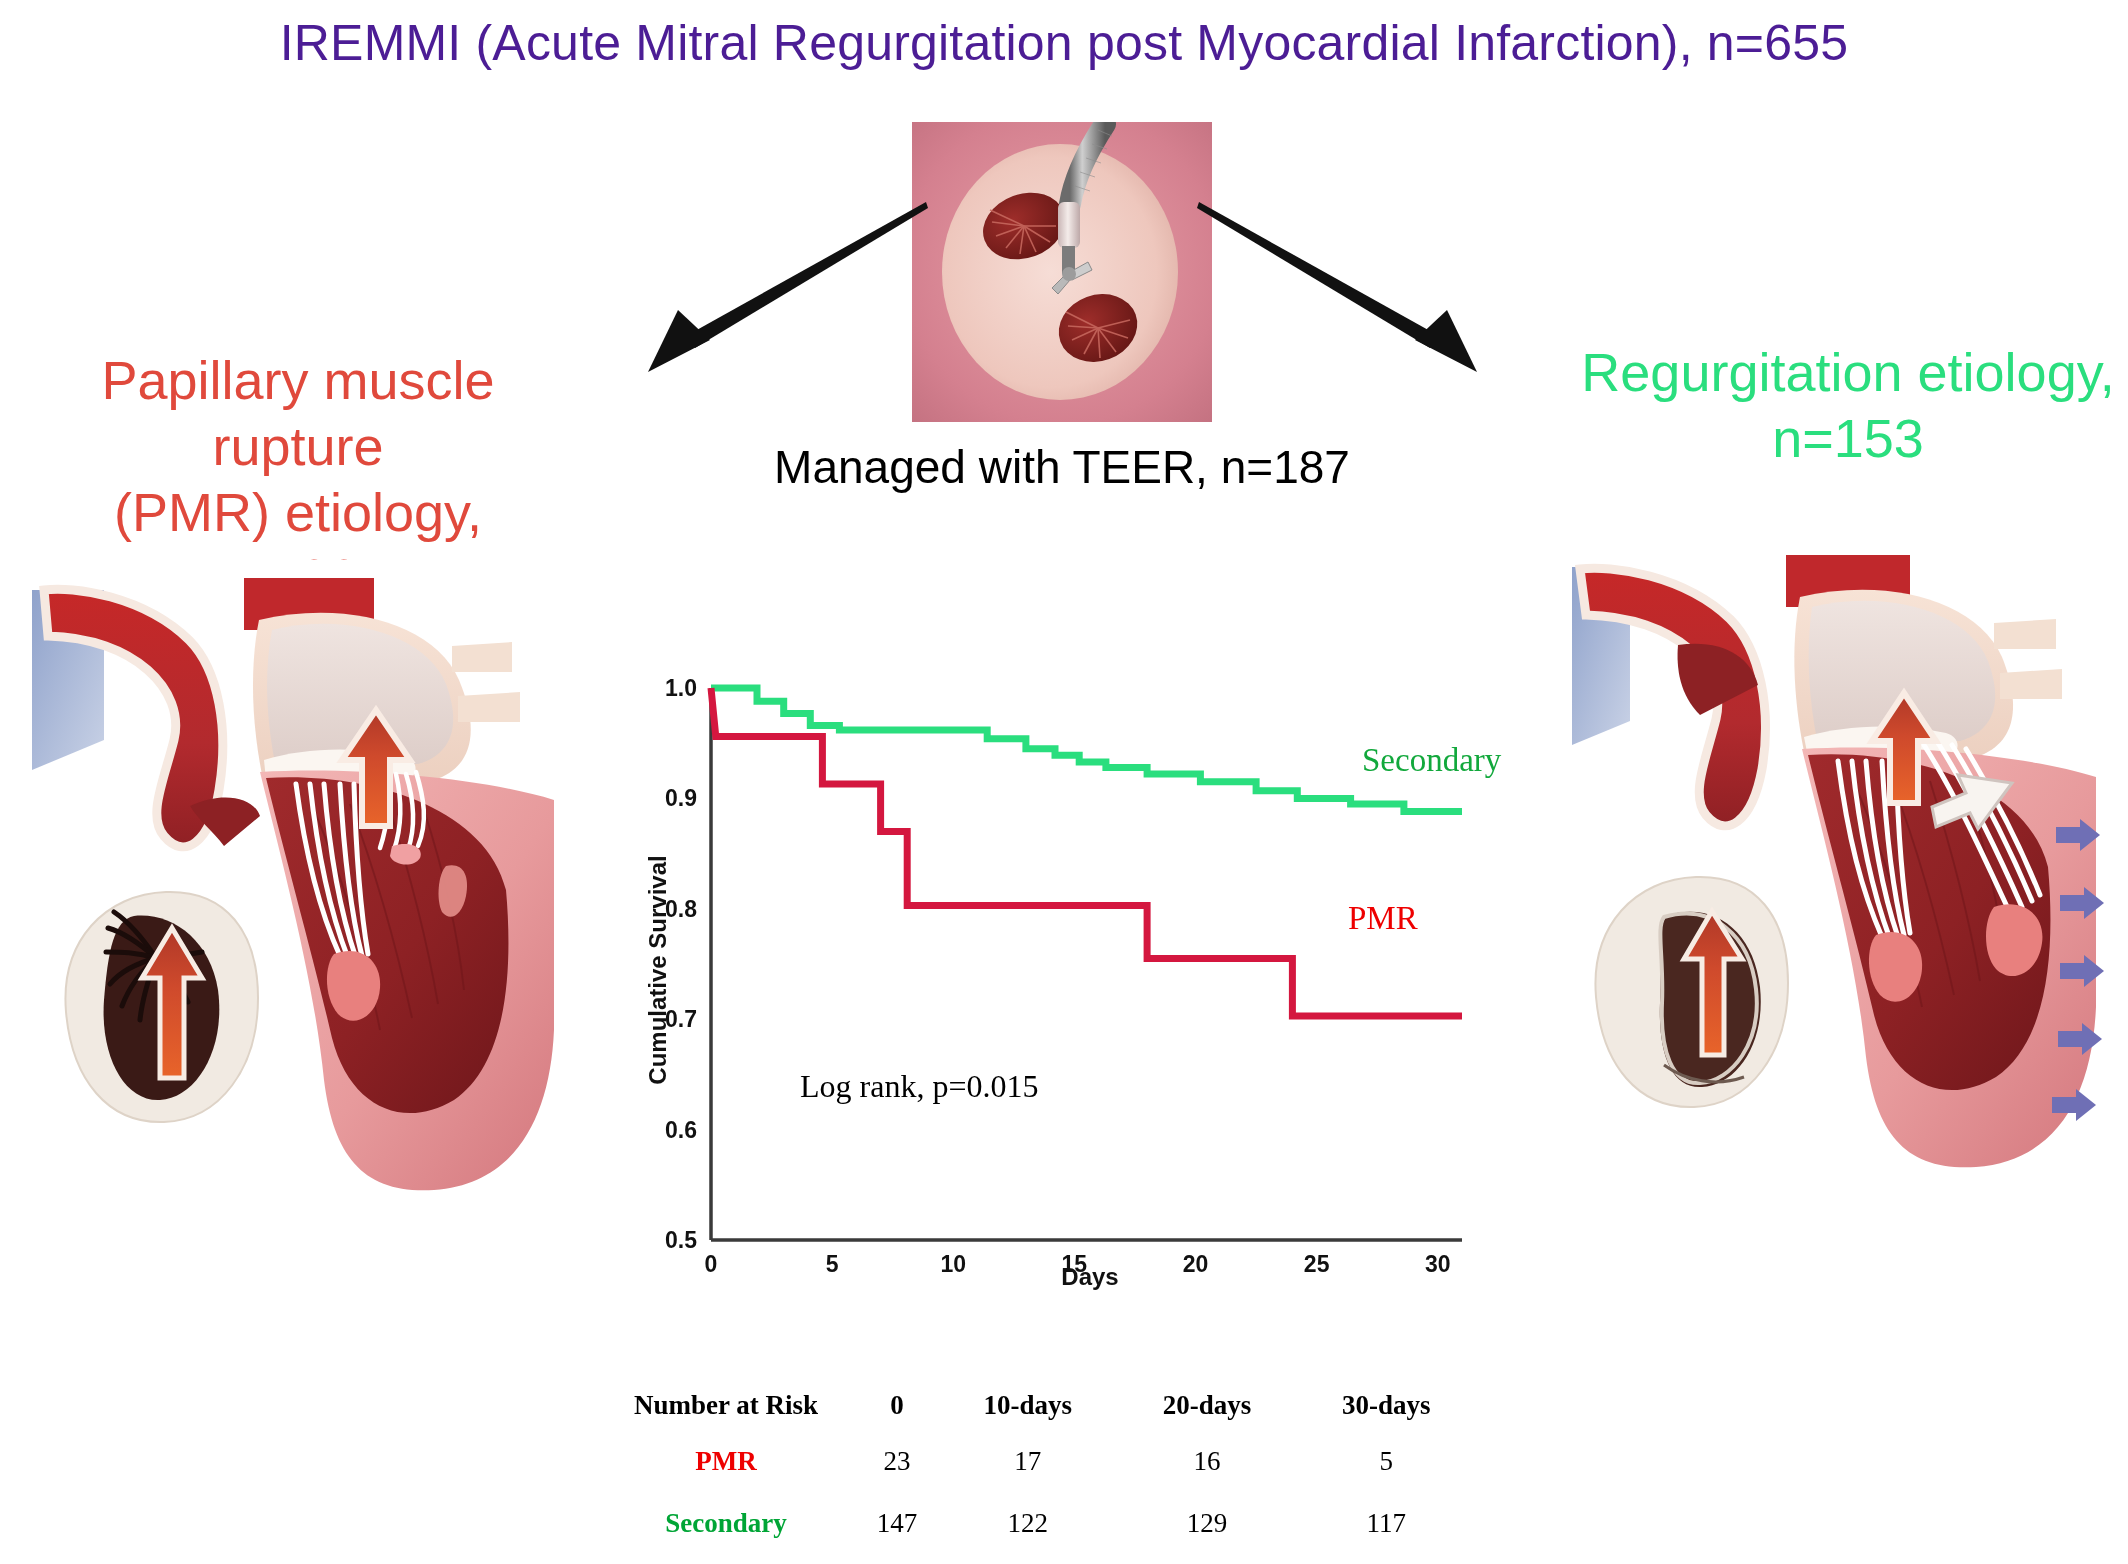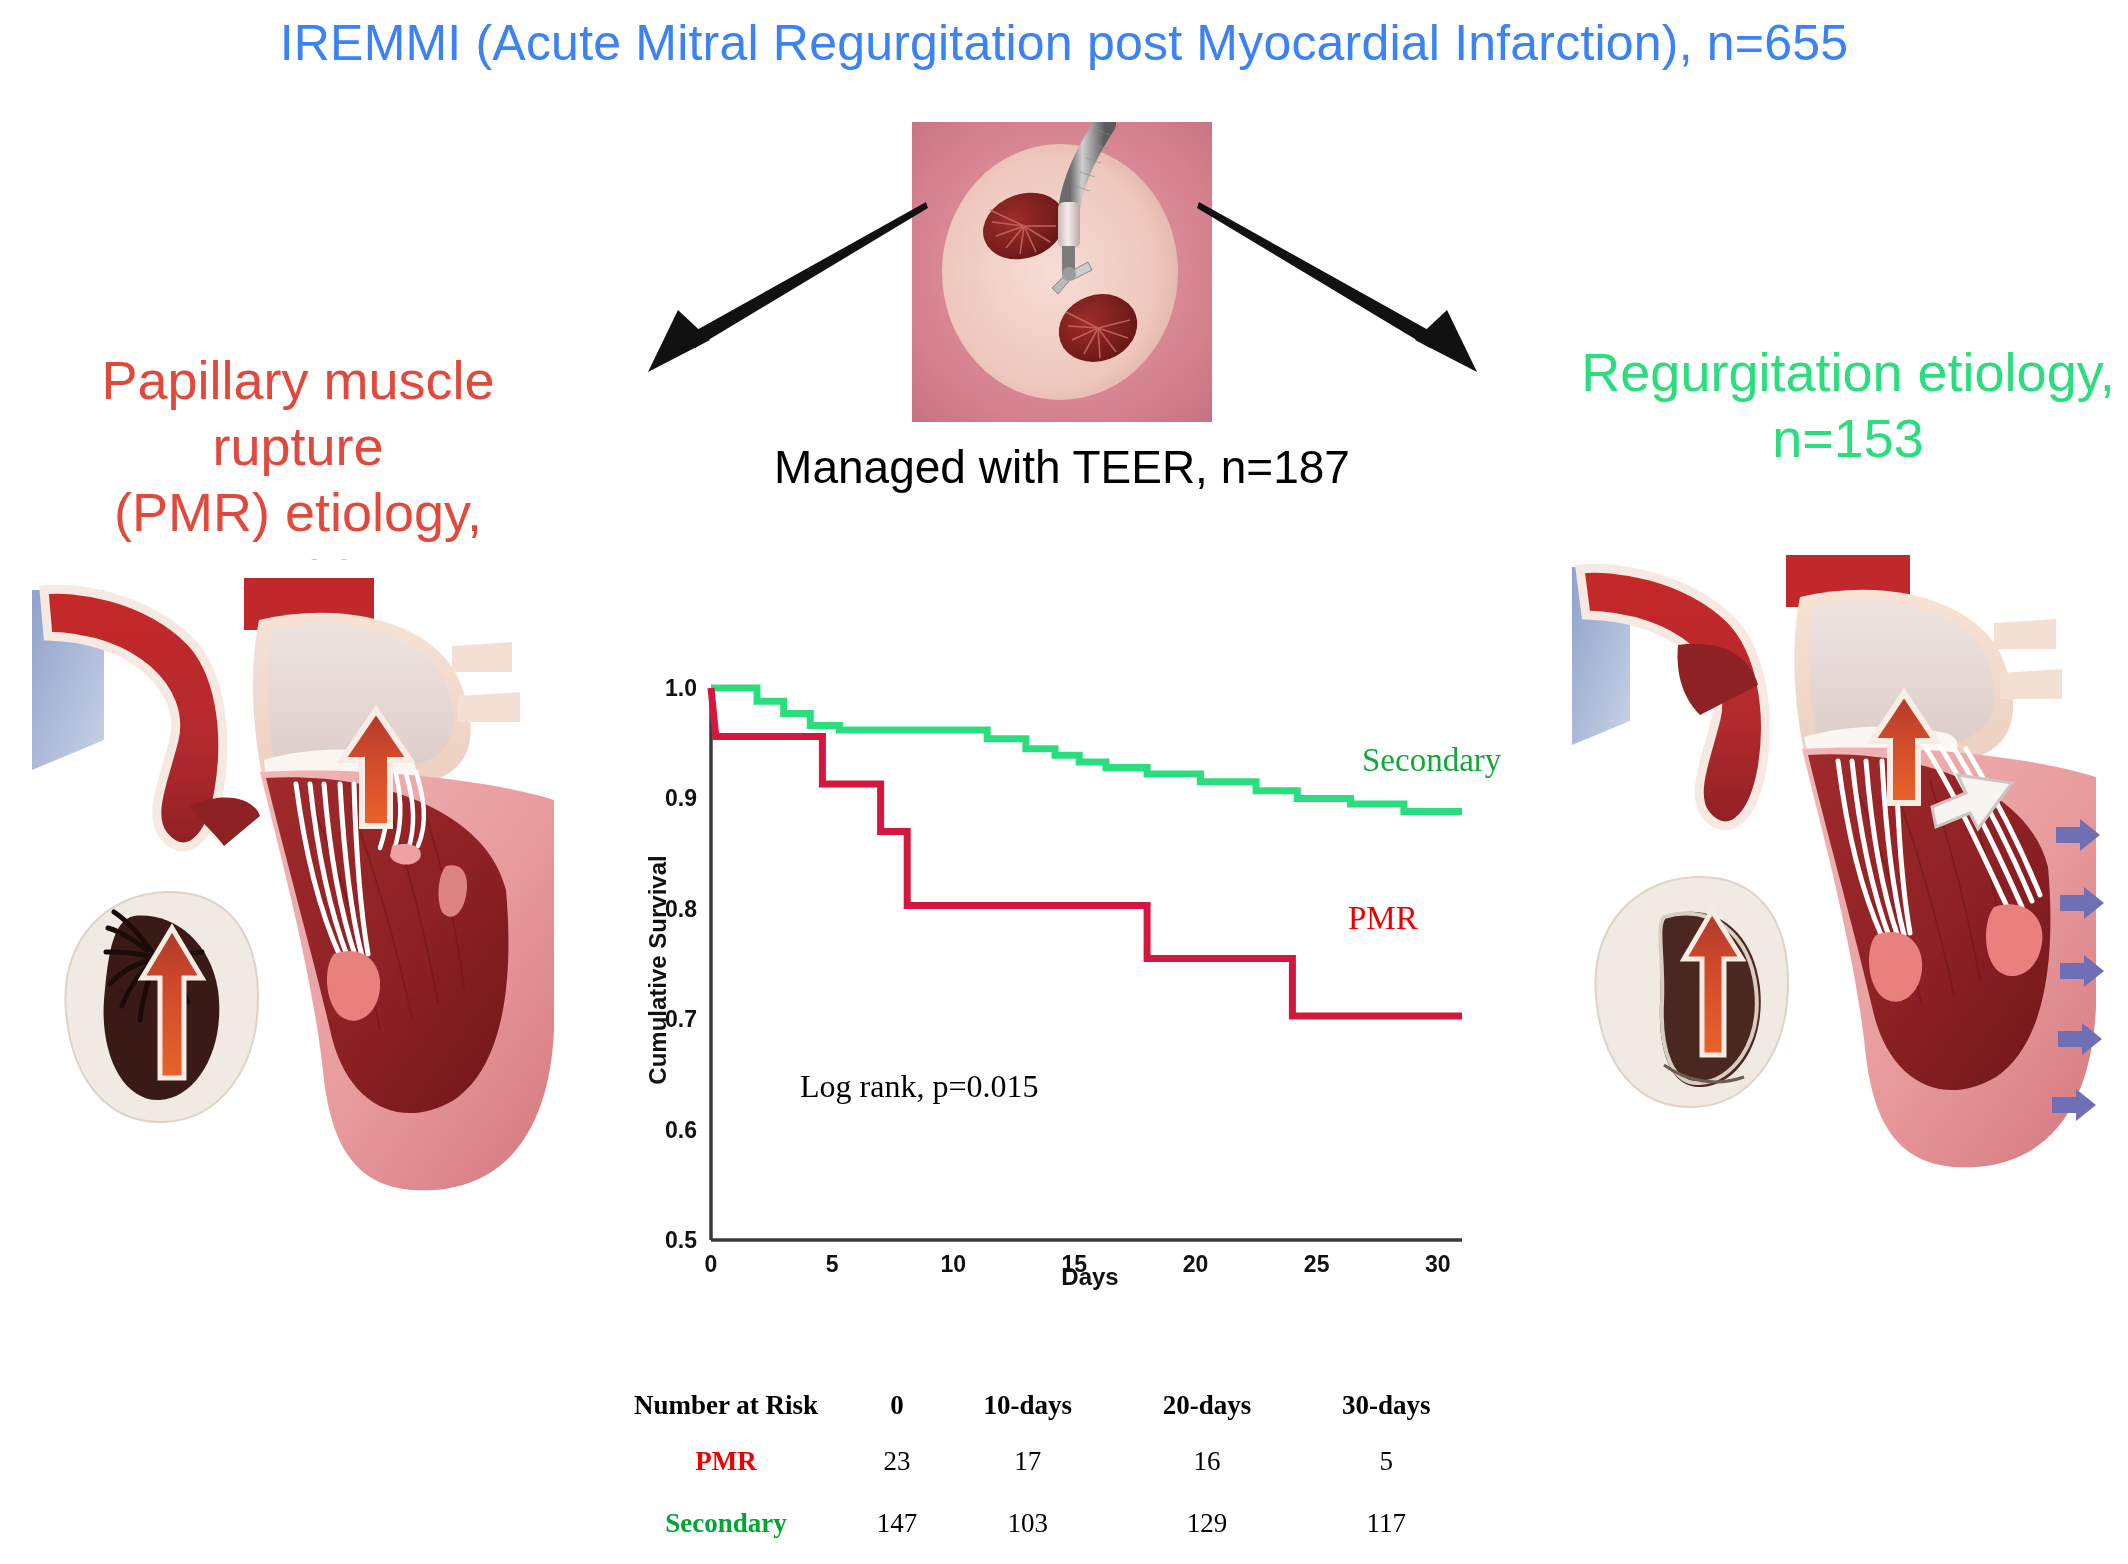--- a/index.html
+++ b/index.html
@@ -2,21 +2,21 @@
 <html><head>
 <meta charset="utf-8">
 <style>
   html,body{margin:0;padding:0;background:#ffffff;}
   body{width:2128px;height:1564px;position:relative;overflow:hidden;
        font-family:"Liberation Sans",sans-serif;color:#000;}
 
   
   #page-title{
     position:absolute; left:0; top:14px; width:2128px; text-align:center;
-    font-size:50px; font-weight:400; letter-spacing:.2px; color:#3b82f6;
+    font-size:50px; font-weight:400; letter-spacing:.2px; color:#4c1d95;
     font-family:"Liberation Sans",sans-serif;
   }
 
   
   #teer-image{
     position:absolute; left:912px; top:122px; width:300px; height:300px;
     border:0; overflow:hidden; background:#d98191;
   }
   #teer-caption{
     position:absolute; left:762px; top:440px; width:600px; text-align:center;
@@ -411,18 +411,18 @@
     <tr>
       <td class="rowlabel rowlabel-pmr">PMR</td>
       <td class="num">23</td>
       <td class="num">17</td>
       <td class="num">16</td>
       <td class="num">5</td>
     </tr>
     <tr>
       <td class="rowlabel rowlabel-sec">Secondary</td>
       <td class="num">147</td>
-      <td class="num">103</td>
+      <td class="num">122</td>
       <td class="num">129</td>
       <td class="num">117</td>
     </tr>
   </tbody>
 </table>
 
 </body></html>

